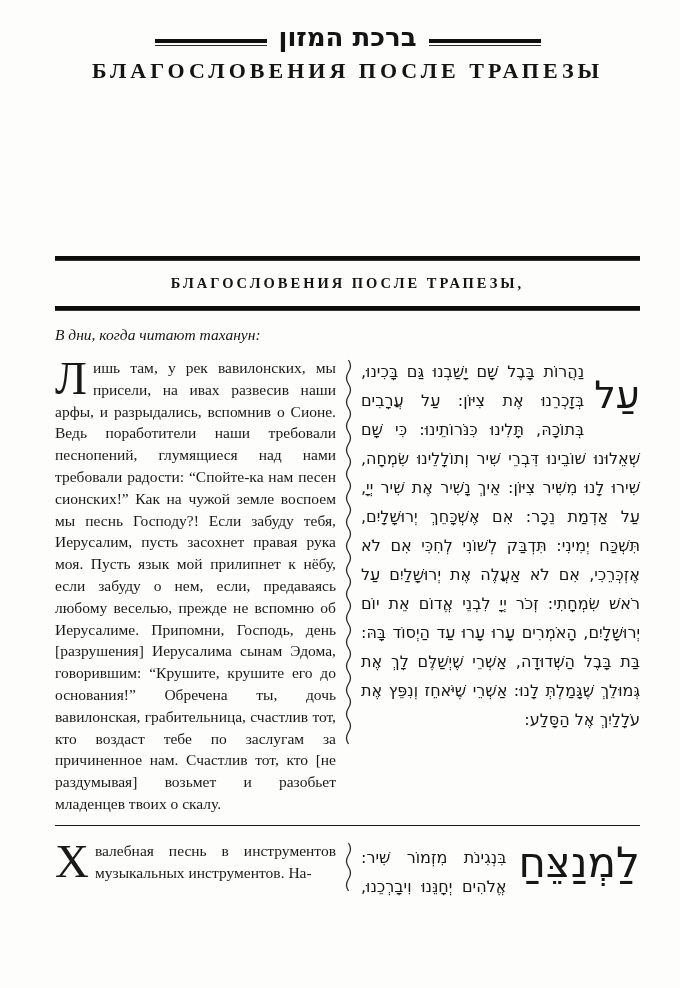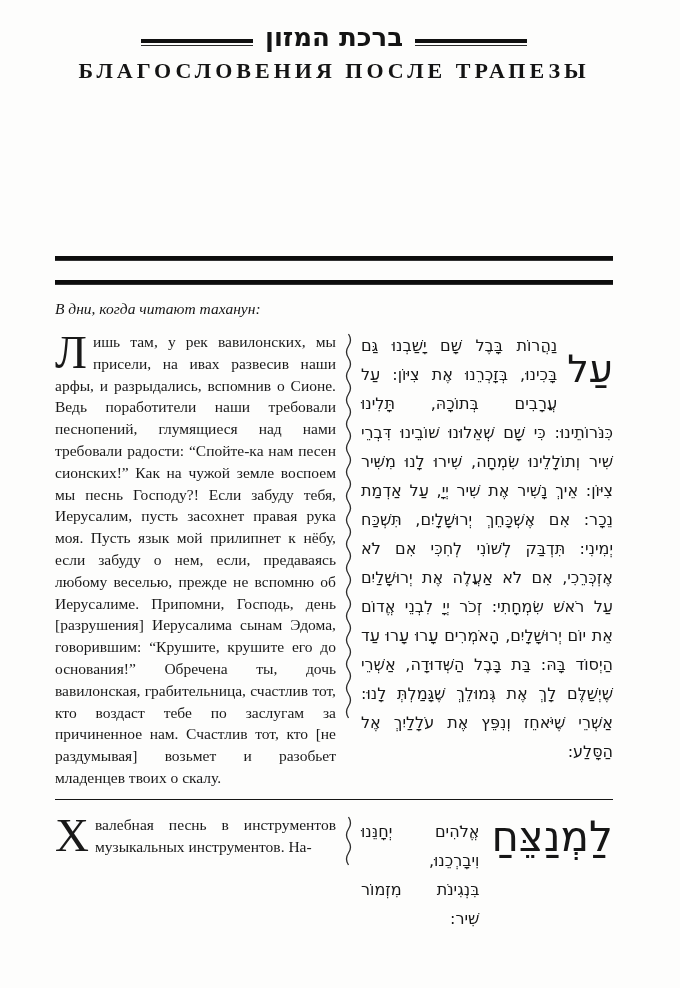--- a/index.html
+++ b/index.html
@@ -3,21 +3,21 @@
 <meta charset="utf-8">
 <style>
   * { margin:0; padding:0; box-sizing:border-box; }
   html,body { width:680px; height:988px; }
   body {
     background:#fdfdfc;
     color:#141414;
     font-family:"Liberation Serif","DejaVu Serif",serif;
     overflow:hidden;
   }
-  .page { padding:16px 67px 0 55px; width:680px; height:700px; }
+  .page { padding:16px 40px 0 55px; width:680px; height:700px; }
 
   
   .masthead { display:flex; align-items:center; justify-content:center; gap:12px; height:42px; }
   .rule-seg { width:112px; height:7px; border-top:4px solid #101010; border-bottom:1.5px solid #2c2c2c; margin-top:10px; }
   .heb-title {
     font-family:"DejaVu Sans",sans-serif;
     font-weight:bold; font-size:26px; line-height:30px;
     direction:rtl; white-space:nowrap;
   }
   .main-title {
@@ -74,20 +74,21 @@
     <span class="rule-seg"></span>
     <span class="heb-title">ברכת המזון</span>
     <span class="rule-seg"></span>
   </div>
   <div class="main-title">БЛАГОСЛОВЕНИЯ ПОСЛЕ ТРАПЕЗЫ</div>
 
   <div class="big-gap"></div>
 
   <div class="section-rule"></div>
   <div class="section-heading">
+    <div>БЛАГОСЛОВЕНИЯ ПОСЛЕ ТРАПЕЗЫ,</div>
   </div>
   <div class="section-rule"></div>
 
   <div class="rubric">В дни, когда читают таханун:</div>
 
   <div class="columns">
     <div class="col-ru">
       <span class="dropcap">Л</span><span>ишь там, у рек вавилонских, мы присели, на ивах развесив наши арфы, и разрыдались, вспомнив о Сионе. Ведь поработители наши требовали песнопений, глумящиеся над нами требовали радости: “Спойте-ка нам песен сионских!” Как на чужой земле воспоем мы песнь Господу?! Если забуду тебя, Иерусалим, пусть засохнет правая рука моя. Пусть язык мой прилипнет к нёбу, если забуду о нем, если, предаваясь любому веселью, прежде не вспомню об Иерусалиме. Припомни, Господь, день [разрушения] Иерусалима сынам Эдома, говорившим: “Крушите, крушите его до основания!” Обречена ты, дочь вавилонская, грабительница, счастлив тот, кто воздаст тебе по заслугам за причиненное нам. Счастлив тот, кто [не раздумывая] возьмет и разобьет младенцев твоих о скалу.</span>
     </div>
     <svg class="wavy-divider" width="9" height="392" viewBox="0 0 9 392">
@@ -103,19 +104,19 @@
   <div class="columns bottom-columns">
     <div class="col-ru">
       <span class="dropcap">Х</span><span>валебная песнь в инструментов музыкальных инструментов. На-</span>
     </div>
     <svg class="wavy-divider" width="9" height="50" viewBox="0 0 9 50">
       <path d="M4.5 1 q4 6 0 12 t0 12 t0 12 t0 12" fill="none" stroke="#2b2b2b" stroke-width="1.3"></path>
     </svg>
     <div class="col-he-bottom">
       <span class="dropword-big">לַמְנַצֵּחַ</span>
       <div class="he-lines">
+        <div class="he-line">בִּנְגִינֹת מִזְמוֹר שִׁיר:</div>
         <div class="he-line">אֱלֹהִים יְחָנֵּנוּ וִיבָרְכֵנוּ,</div>
-        <div class="he-line">בִּנְגִינֹת מִזְמוֹר שִׁיר:</div>
       </div>
     </div>
   </div>
 
 </div>
 
 </body></html>

